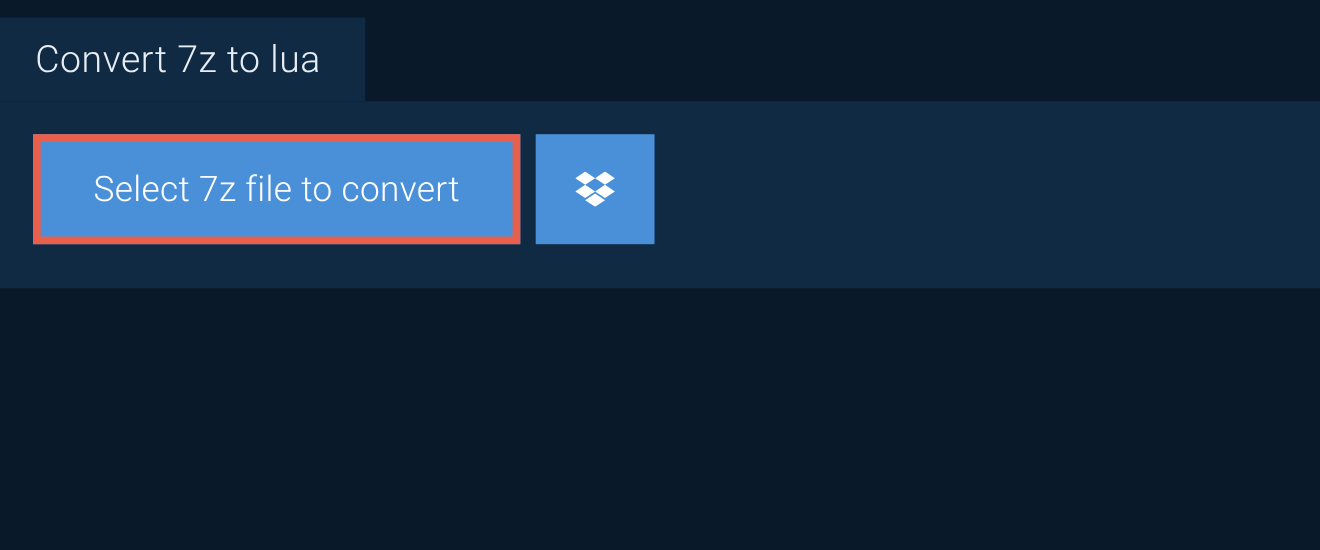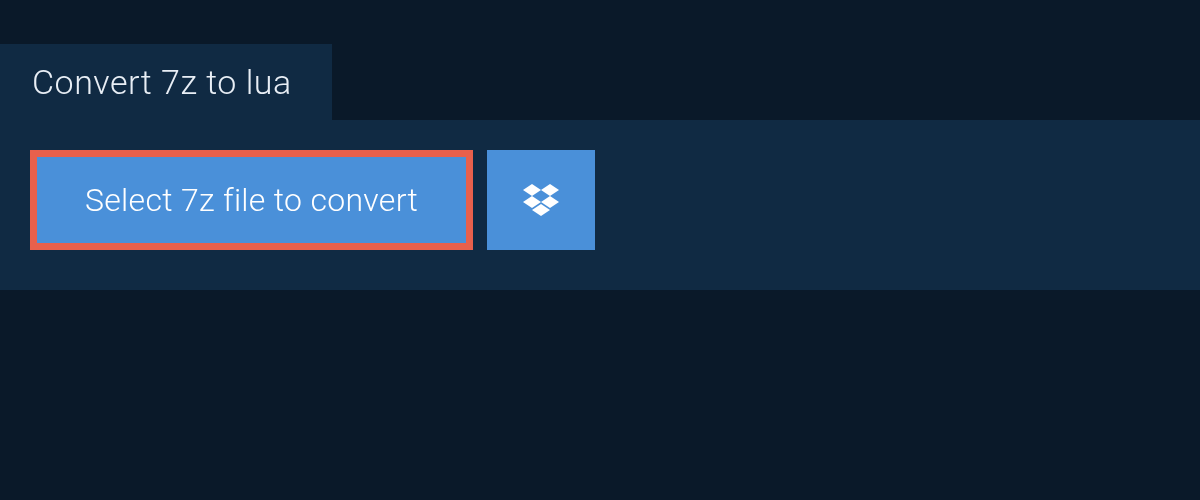--- a/index.html
+++ b/index.html
@@ -8,21 +8,21 @@
       box-sizing: border-box;
     }
     body {
       width: 1200px;
       height: 500px;
       background: #0a1929;
       font-family: -apple-system, BlinkMacSystemFont, "Segoe UI", Roboto, Helvetica, Arial, sans-serif;
       overflow: hidden;
     }
     .tab-container {
-      padding-top: 44px;
+      padding-top: 16px;
       padding-left: 0;
     }
     .tab {
       display: inline-block;
       background: #102a43;
       color: #e8eef5;
       font-size: 34px;
       font-weight: 300;
       padding: 18px 40px 18px 32px;
       letter-spacing: 0.5px;

